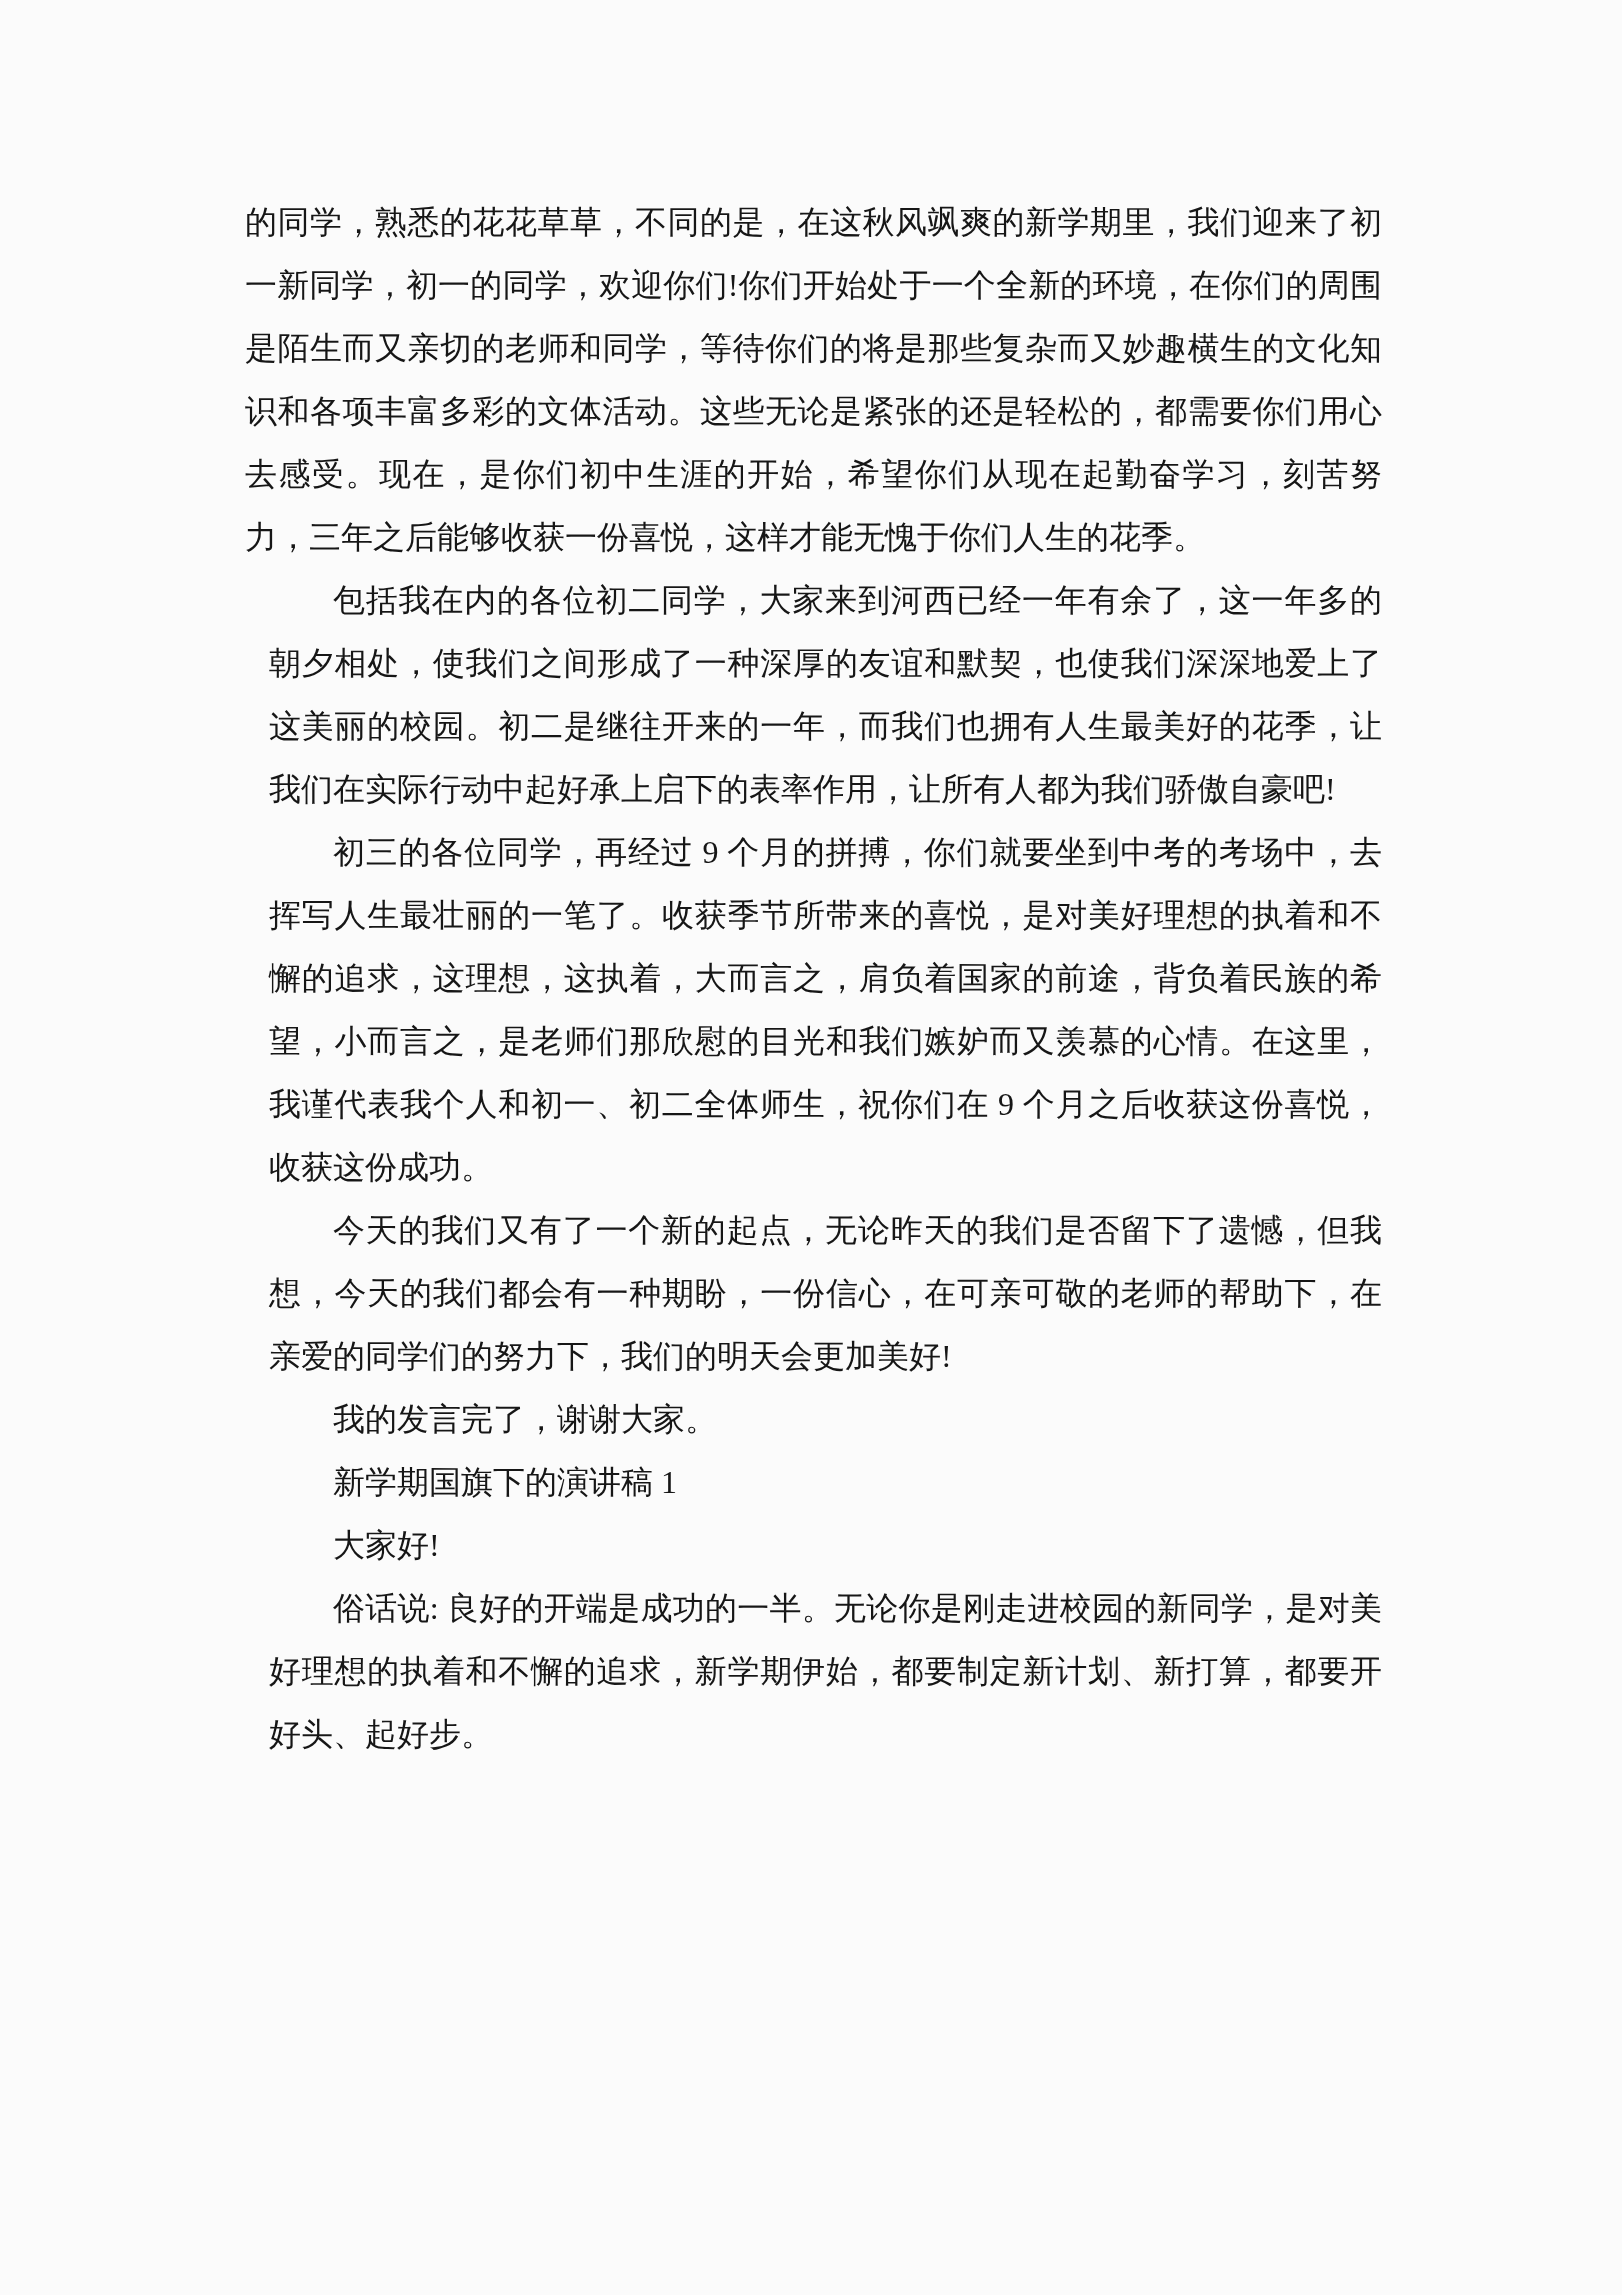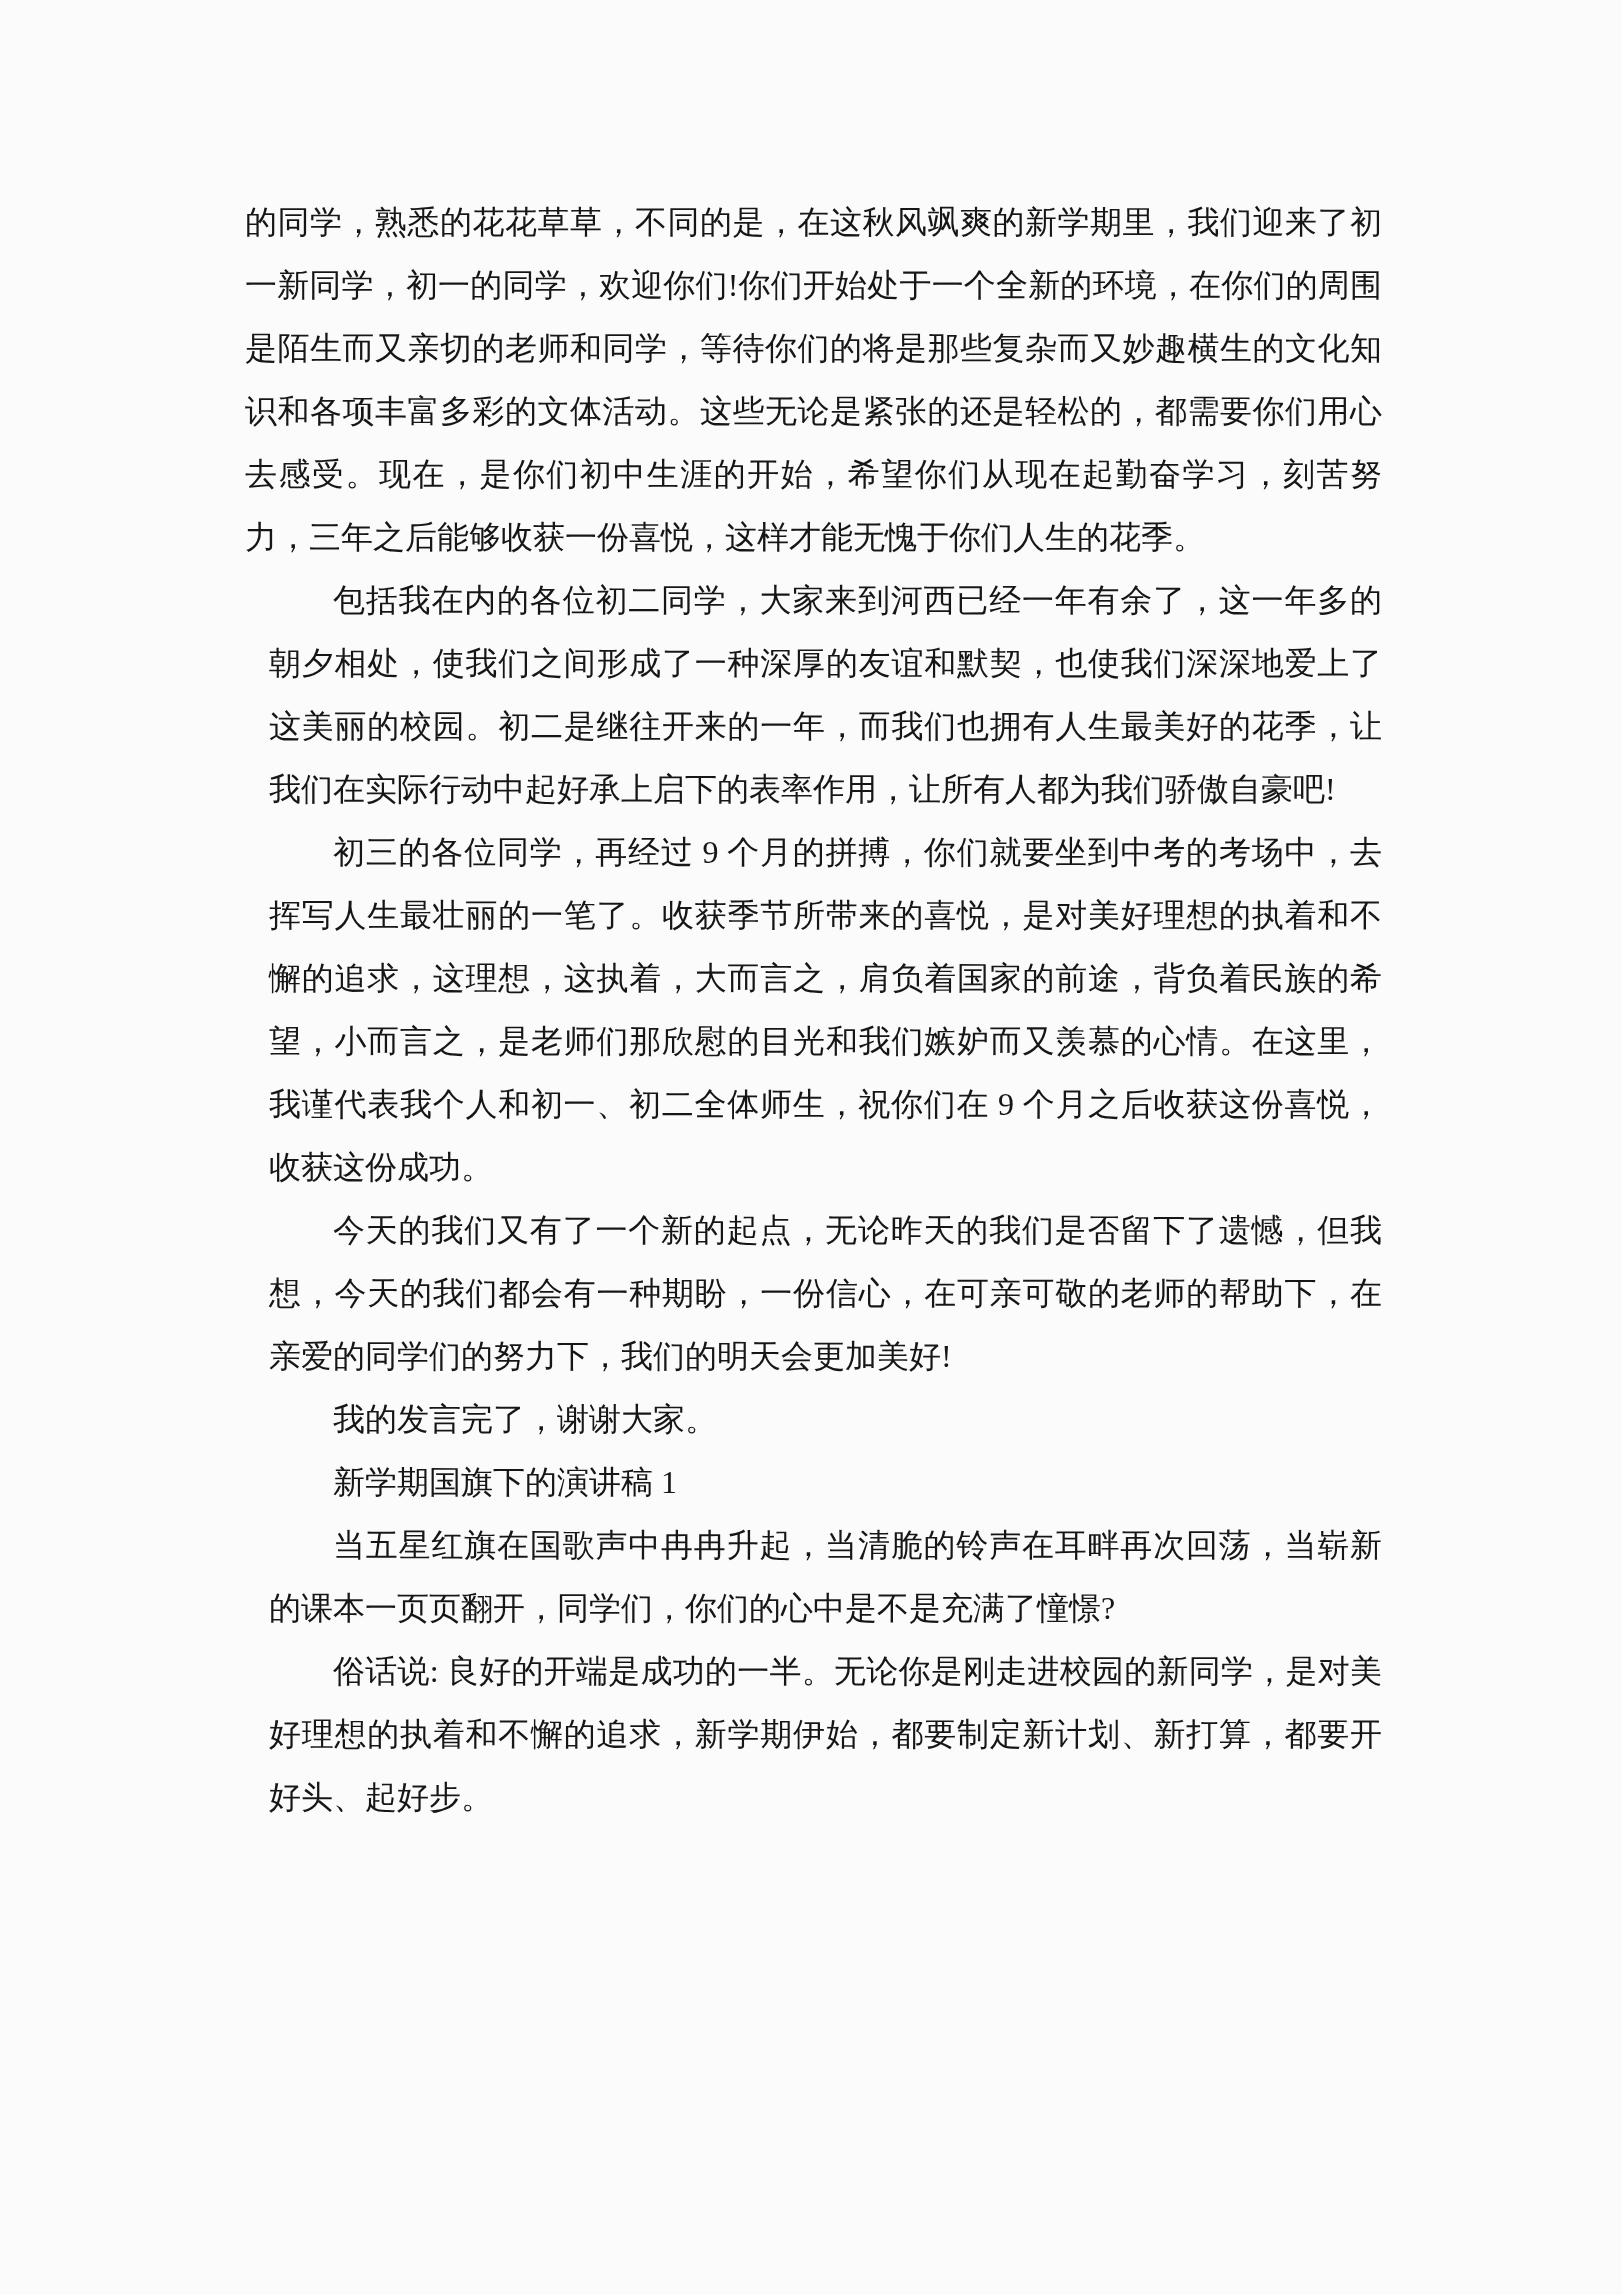--- a/index.html
+++ b/index.html
@@ -46,17 +46,17 @@
 <body>
 
 <div class="page">
   <div class="doc">
     <p class="p">的同学，熟悉的花花草草，不同的是，在这秋风飒爽的新学期里，我们迎来了初一新同学，初一的同学，欢迎你们!你们开始处于一个全新的环境，在你们的周围是陌生而又亲切的老师和同学，等待你们的将是那些复杂而又妙趣横生的文化知识和各项丰富多彩的文体活动。这些无论是紧张的还是轻松的，都需要你们用心去感受。现在，是你们初中生涯的开始，希望你们从现在起勤奋学习，刻苦努力，三年之后能够收获一份喜悦，这样才能无愧于你们人生的花季。</p>
     <p class="p indent">包括我在内的各位初二同学，大家来到河西已经一年有余了，这一年多的朝夕相处，使我们之间形成了一种深厚的友谊和默契，也使我们深深地爱上了这美丽的校园。初二是继往开来的一年，而我们也拥有人生最美好的花季，让我们在实际行动中起好承上启下的表率作用，让所有人都为我们骄傲自豪吧!</p>
     <p class="p indent">初三的各位同学，再经过 9 个月的拼搏，你们就要坐到中考的考场中，去挥写人生最壮丽的一笔了。收获季节所带来的喜悦，是对美好理想的执着和不懈的追求，这理想，这执着，大而言之，肩负着国家的前途，背负着民族的希望，小而言之，是老师们那欣慰的目光和我们嫉妒而又羡慕的心情。在这里，我谨代表我个人和初一、初二全体师生，祝你们在 9 个月之后收获这份喜悦，收获这份成功。</p>
     <p class="p indent">今天的我们又有了一个新的起点，无论昨天的我们是否留下了遗憾，但我想，今天的我们都会有一种期盼，一份信心，在可亲可敬的老师的帮助下，在亲爱的同学们的努力下，我们的明天会更加美好!</p>
     <p class="p indent">我的发言完了，谢谢大家。</p>
     <p class="p indent">新学期国旗下的演讲稿 1</p>
-    <p class="p indent">当五星红旗在国歌声中冉冉升起，当清脆的铃声在耳畔再次回荡，当崭新的课本一页页翻开，同学们，你们的心中是不是充满了憧憬?</p>
+    <p class="p indent">大家好!</p>
     <p class="p indent">俗话说: 良好的开端是成功的一半。无论你是刚走进校园的新同学，是对美好理想的执着和不懈的追求，新学期伊始，都要制定新计划、新打算，都要开好头、起好步。</p>
   </div>
 </div>
 
 
 </body></html>

